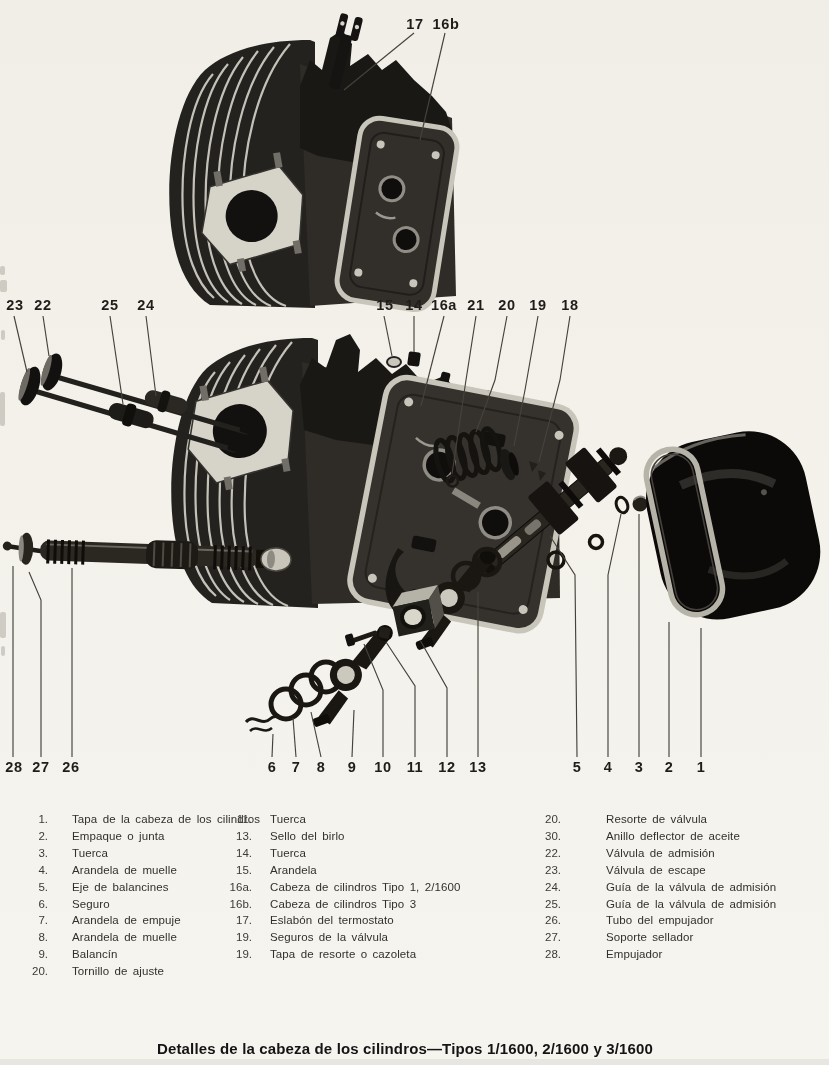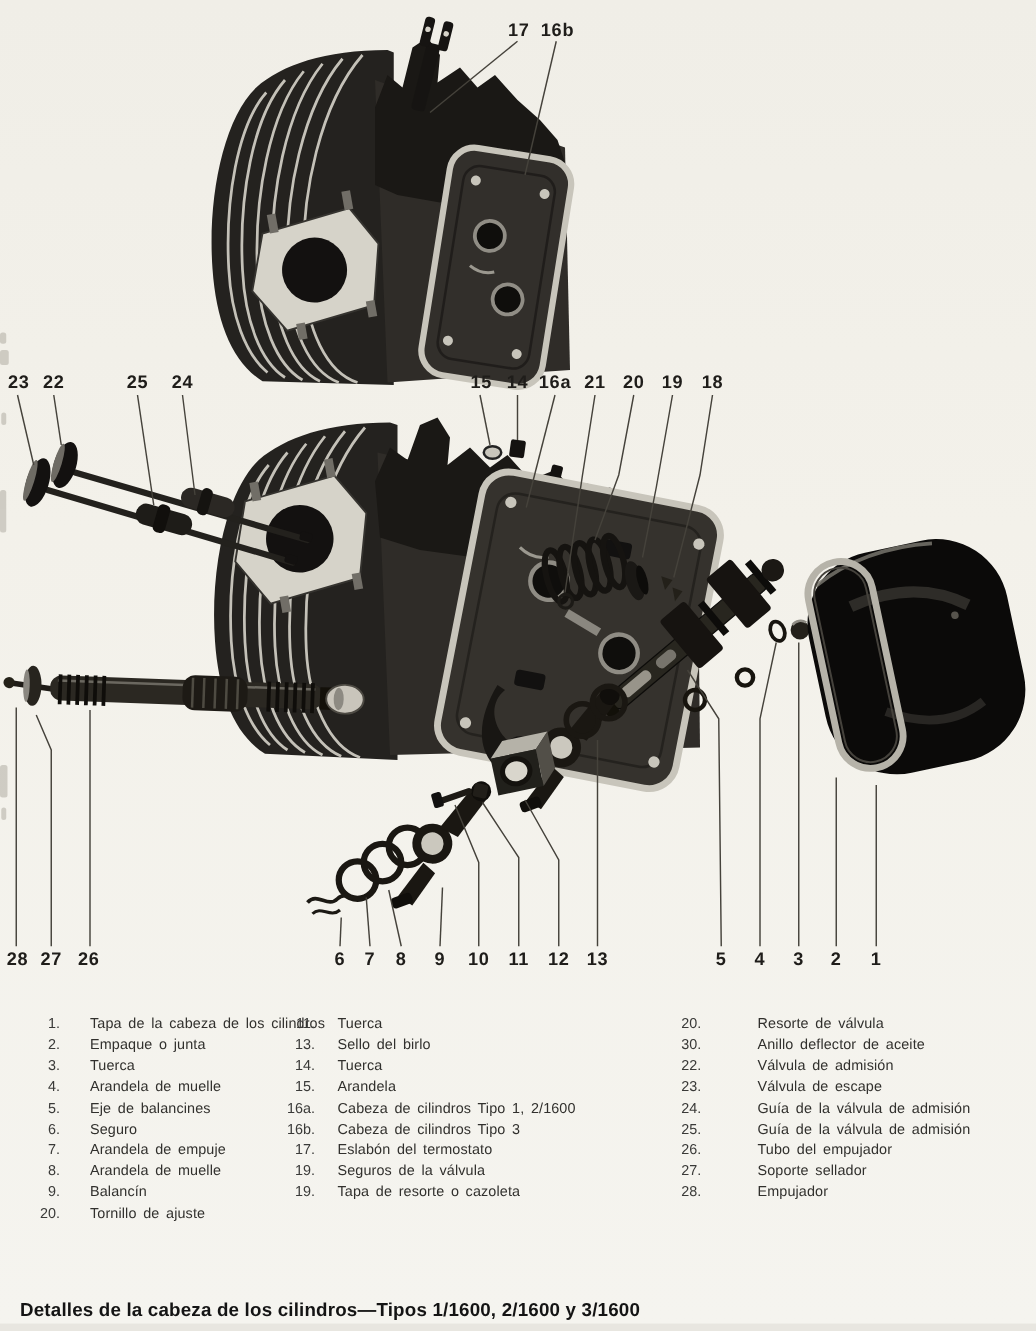--- a/index.html
+++ b/index.html
@@ -16,21 +16,21 @@
   }
   .parts-list{position:absolute;top:811px;left:0;width:829px;height:172px;
     font-size:11.5px;color:#333;line-height:16.9px;}
   .col{position:absolute;top:0;white-space:nowrap;}
   .row{display:flex;}
   .num{flex:none;text-align:right;color:#3a3a38;}
   .lbl{word-spacing:2px;letter-spacing:.1px;color:#31302d;}
   .col1{left:26px;}  .col1 .num{width:22px;margin-right:24px;}
   .col2{left:216px;} .col2 .num{width:36px;margin-right:18px;}
   .col3{left:526px;} .col3 .num{width:35px;margin-right:45px;}
-  .caption{position:absolute;top:1040px;left:16px;width:810px;
+  .caption{position:absolute;top:1040px;left:0;width:810px;text-align:center;
     font-weight:bold;font-size:15px;color:#141414;letter-spacing:.15px;}
 </style>
 </head>
 <body>
 
 <div class="page">
 
   <svg class="diagram" width="829" height="792" viewBox="0 0 829 792" xmlns="http://www.w3.org/2000/svg" xmlns:xlink="http://www.w3.org/1999/xlink">
 
     <g>

